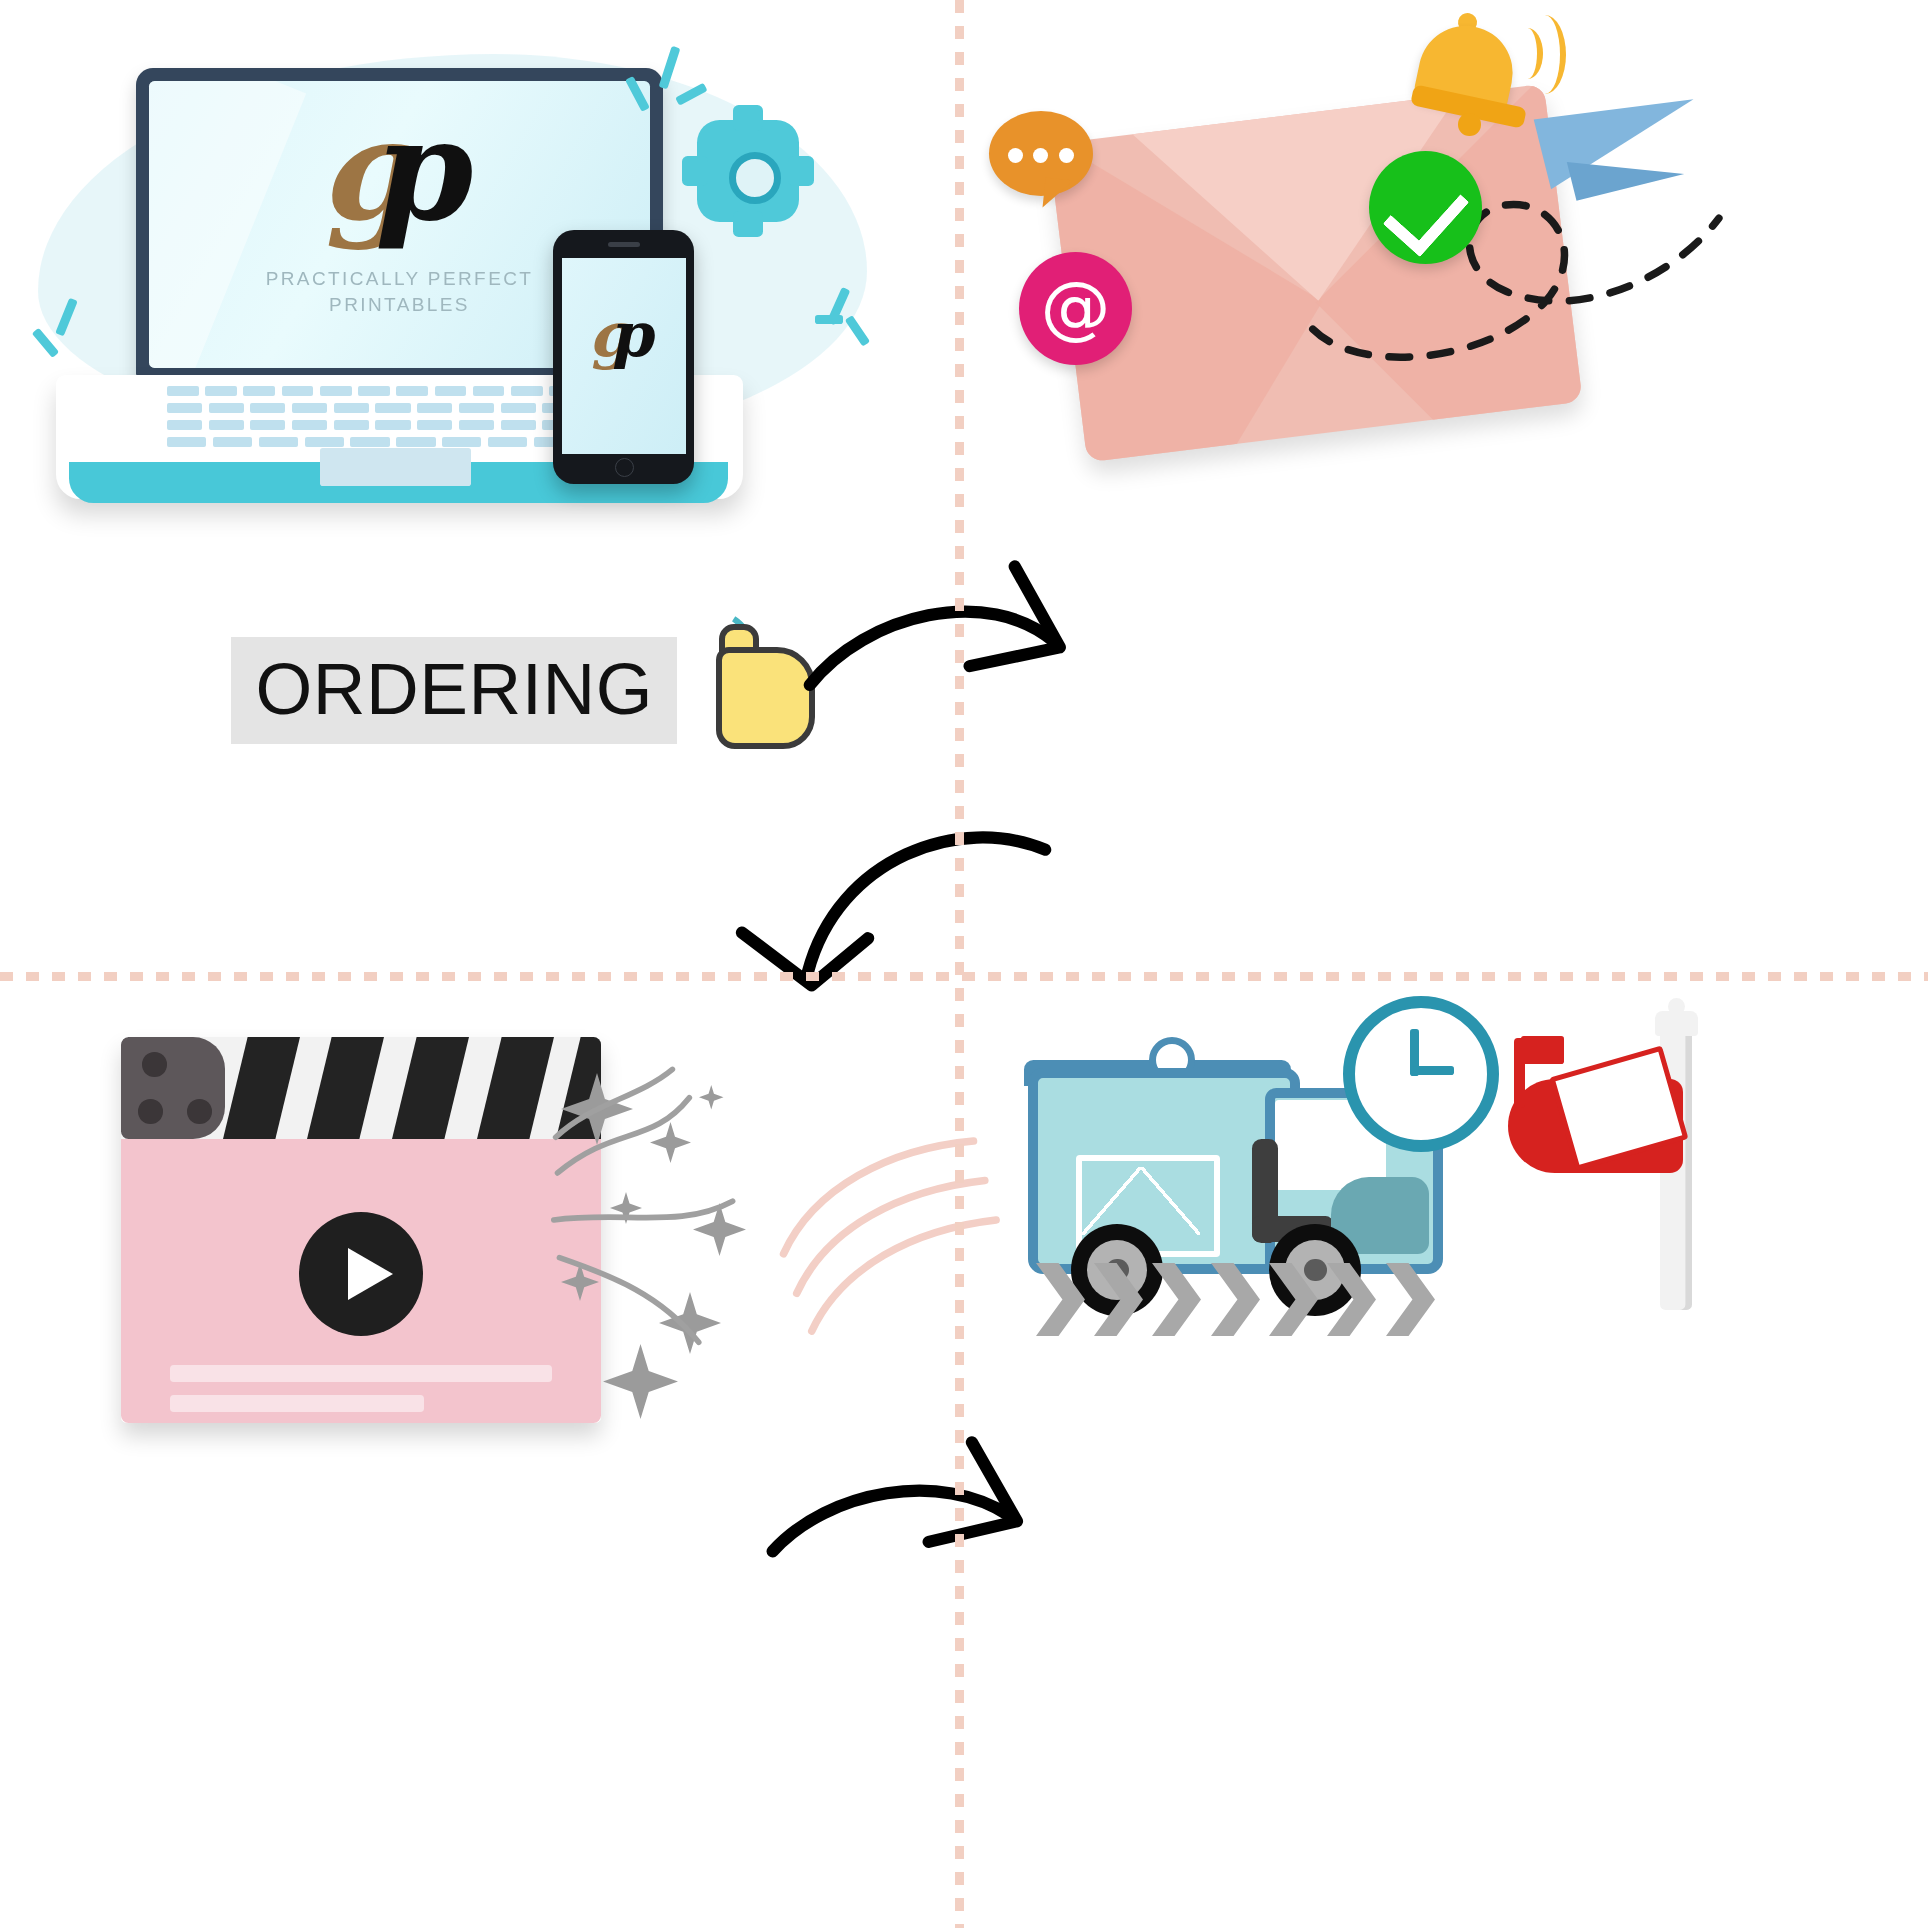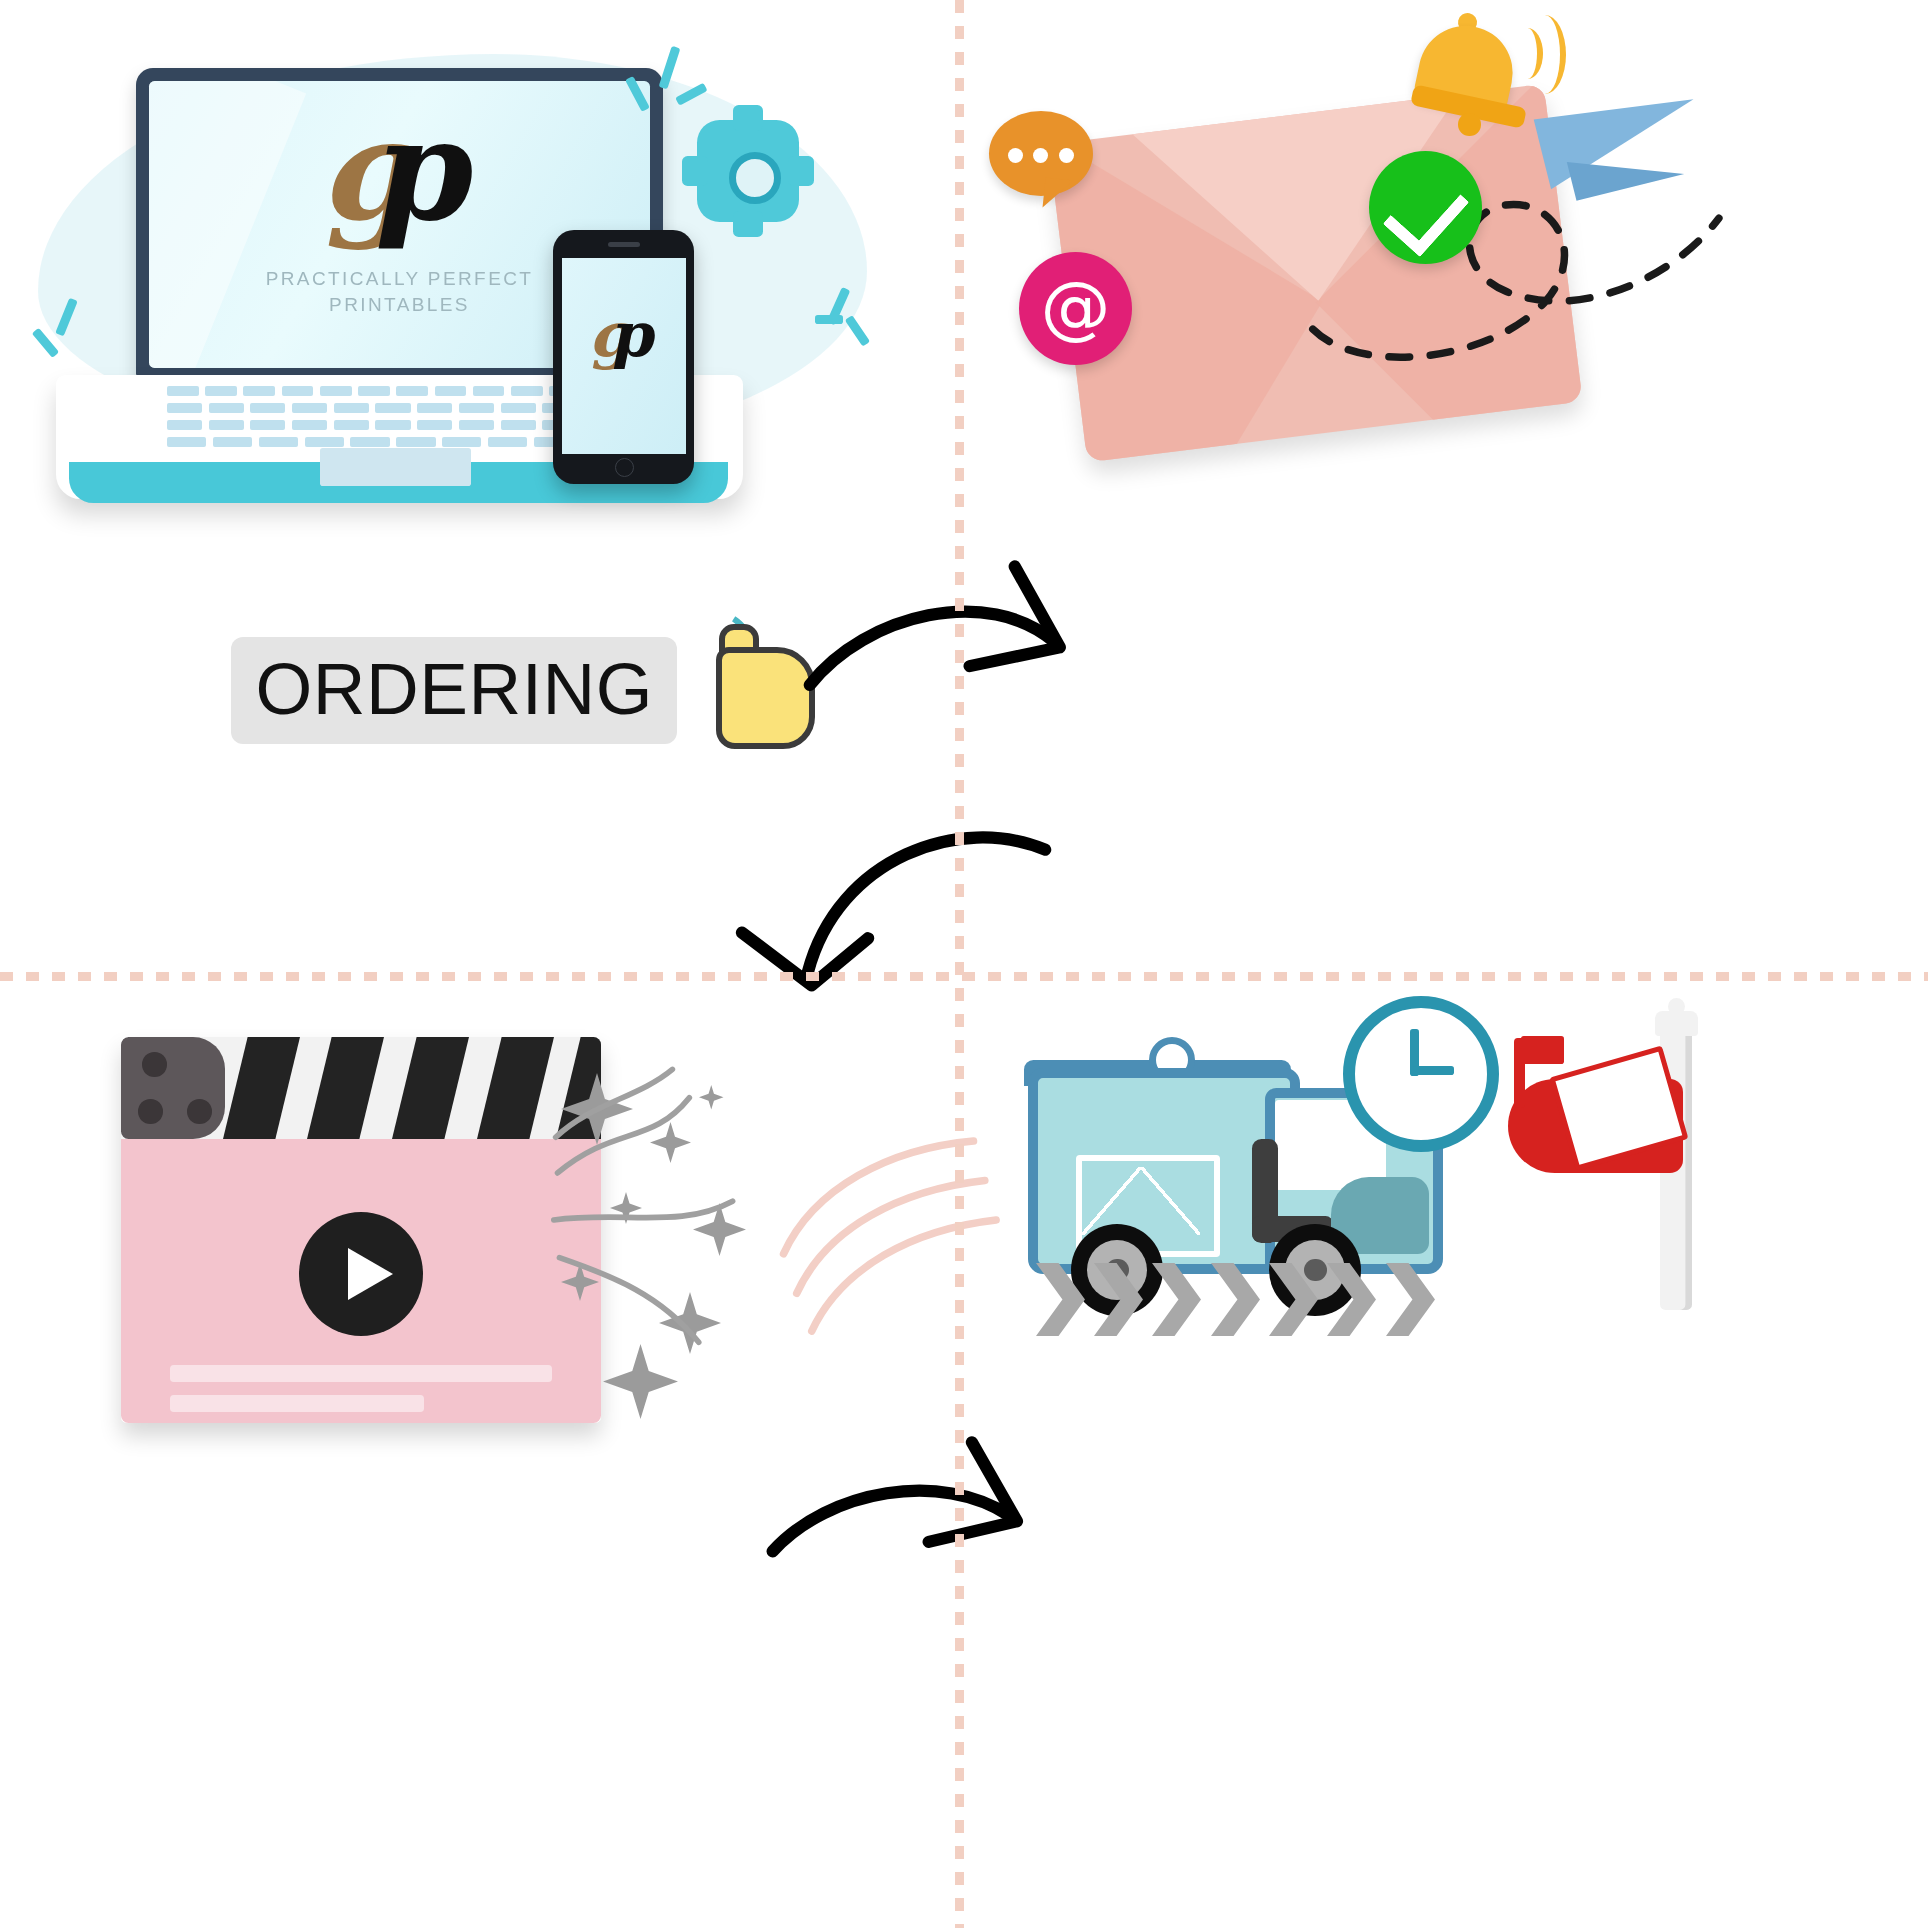--- a/index.html
+++ b/index.html
@@ -38,21 +38,20 @@
     position:absolute;
     background:#e4e4e4;
     color:#111111;
     font-size:73px;
     line-height:1.0;
     letter-spacing:0.5px;
     padding:15px 24.5px 19px 24.5px;
     white-space:nowrap;
     font-weight:400;
     font-family:"Liberation Sans", sans-serif;
-    border-radius:12px;
   }
   .body-text{
     position:absolute;
     color:#0b0b0b;
     font-size:59px;
     line-height:1.12;
     text-align:center;
     font-family:"DejaVu Sans", sans-serif;
     font-stretch:condensed;
     font-weight:400;

